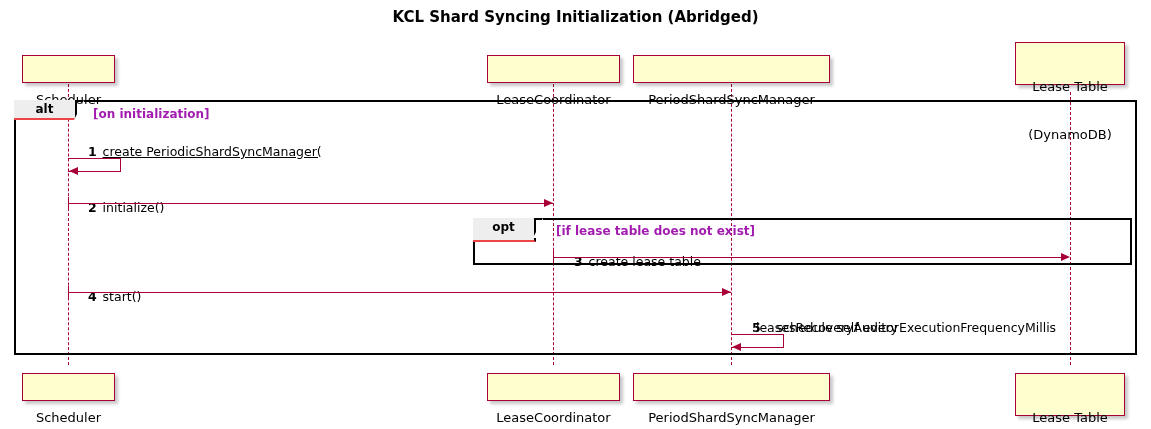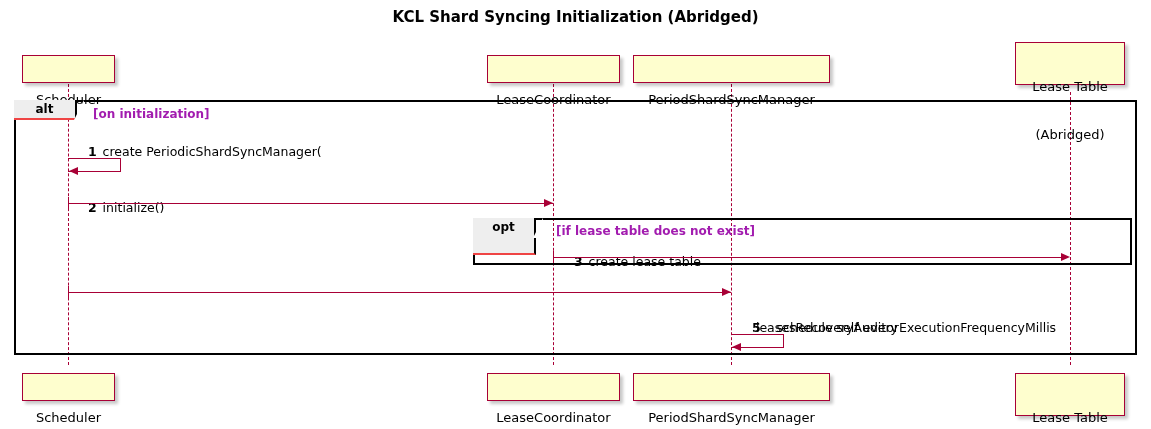--- a/index.html
+++ b/index.html
@@ -160,51 +160,54 @@
   <div class="participant" style="left:487px; top:55px; width:133px; height:28px;">
     <span class="pline">LeaseCoordinator</span>
   </div>
 
   <div class="participant" style="left:633px; top:55px; width:197px; height:28px;">
     <span class="pline">PeriodShardSyncManager</span>
   </div>
 
   <div class="participant" style="left:1015px; top:42px; width:110px; height:43px;">
     <span class="pline">Lease Table</span>
-    <span class="pline">(Abridged)</span>
+    <span class="pline">(DynamoDB)</span>
   </div>
 
   <div class="fragment" style="left:14px; top:100px; width:1123px; height:255px;"></div>
   <div class="frag-tab" style="left:14px; top:100px; width:63px; height:20px;">alt</div>
   <div class="frag-guard" style="left:93px; top:107px;">[on initialization]</div>
 
   <div class="msg-label" style="left:72px; top:129px;">
-    <span class="msg-num">1</span><span style="padding-left:6px;">create PeriodicShardSyncManager(</span>
+    <span class="msg-num">1</span><span style="padding-left:6px;text-decoration:underline;">create PeriodicShardSyncManager(</span>
   </div>
   <div class="selfloop" style="left:68px; top:158px; width:53px; height:14px;"></div>
   <div class="msg-head left" style="left:69px; top:167px;"></div>
 
   <div class="msg-label" style="left:72px; top:185px;">
     <span class="msg-num">2</span><span style="padding-left:6px;">initialize()</span>
   </div>
   <div class="msg-line" style="left:68px; top:203px; width:485px;"></div>
   <div class="msg-head" style="left:544px; top:198.5px;"></div>
   <div class="tick" style="left:68px; top:197px; height:12px;"></div>
 
   <div class="fragment" style="left:473px; top:218px; width:659px; height:47px;"></div>
-  <div class="frag-tab" style="left:473px; top:218px; width:63px; height:37px;">opt</div>
+  <div class="frag-tab" style="left:473px; top:218px; width:63px; height:24px;">opt</div>
   <div class="frag-guard" style="left:556px; top:224px;">[if lease table does not exist]</div>
 
   <div class="msg-label" style="left:558px; top:239px;">
     <span class="msg-num">3</span><span style="padding-left:6px;">create lease table</span>
   </div>
   <div class="msg-line" style="left:553px; top:257px; width:508px;"></div>
   <div class="msg-head" style="left:1061px; top:252.5px;"></div>
   <div class="tick" style="left:553px; top:251px; height:12px;"></div>
 
+  <div class="msg-label" style="left:72px; top:274px;">
+    <span class="msg-num">4</span><span style="padding-left:6px;">start()</span>
+  </div>
   <div class="msg-line" style="left:68px; top:292px; width:663px;"></div>
   <div class="msg-head" style="left:722px; top:287.5px;"></div>
   <div class="tick" style="left:68px; top:286px; height:12px;"></div>
 
   <div class="msg-label" style="left:736px; top:305px;">
     <span class="msg-num">5</span><span style="padding-left:16px;">schedule self every</span>
   </div>
   <div class="msg-label" style="left:748px; top:320px;">  leasesRecoveryAuditorExecutionFrequencyMillis</div>
   <div class="selfloop" style="left:731px; top:334px; width:53px; height:14px;"></div>
   <div class="msg-head left" style="left:732px; top:343px;"></div>

